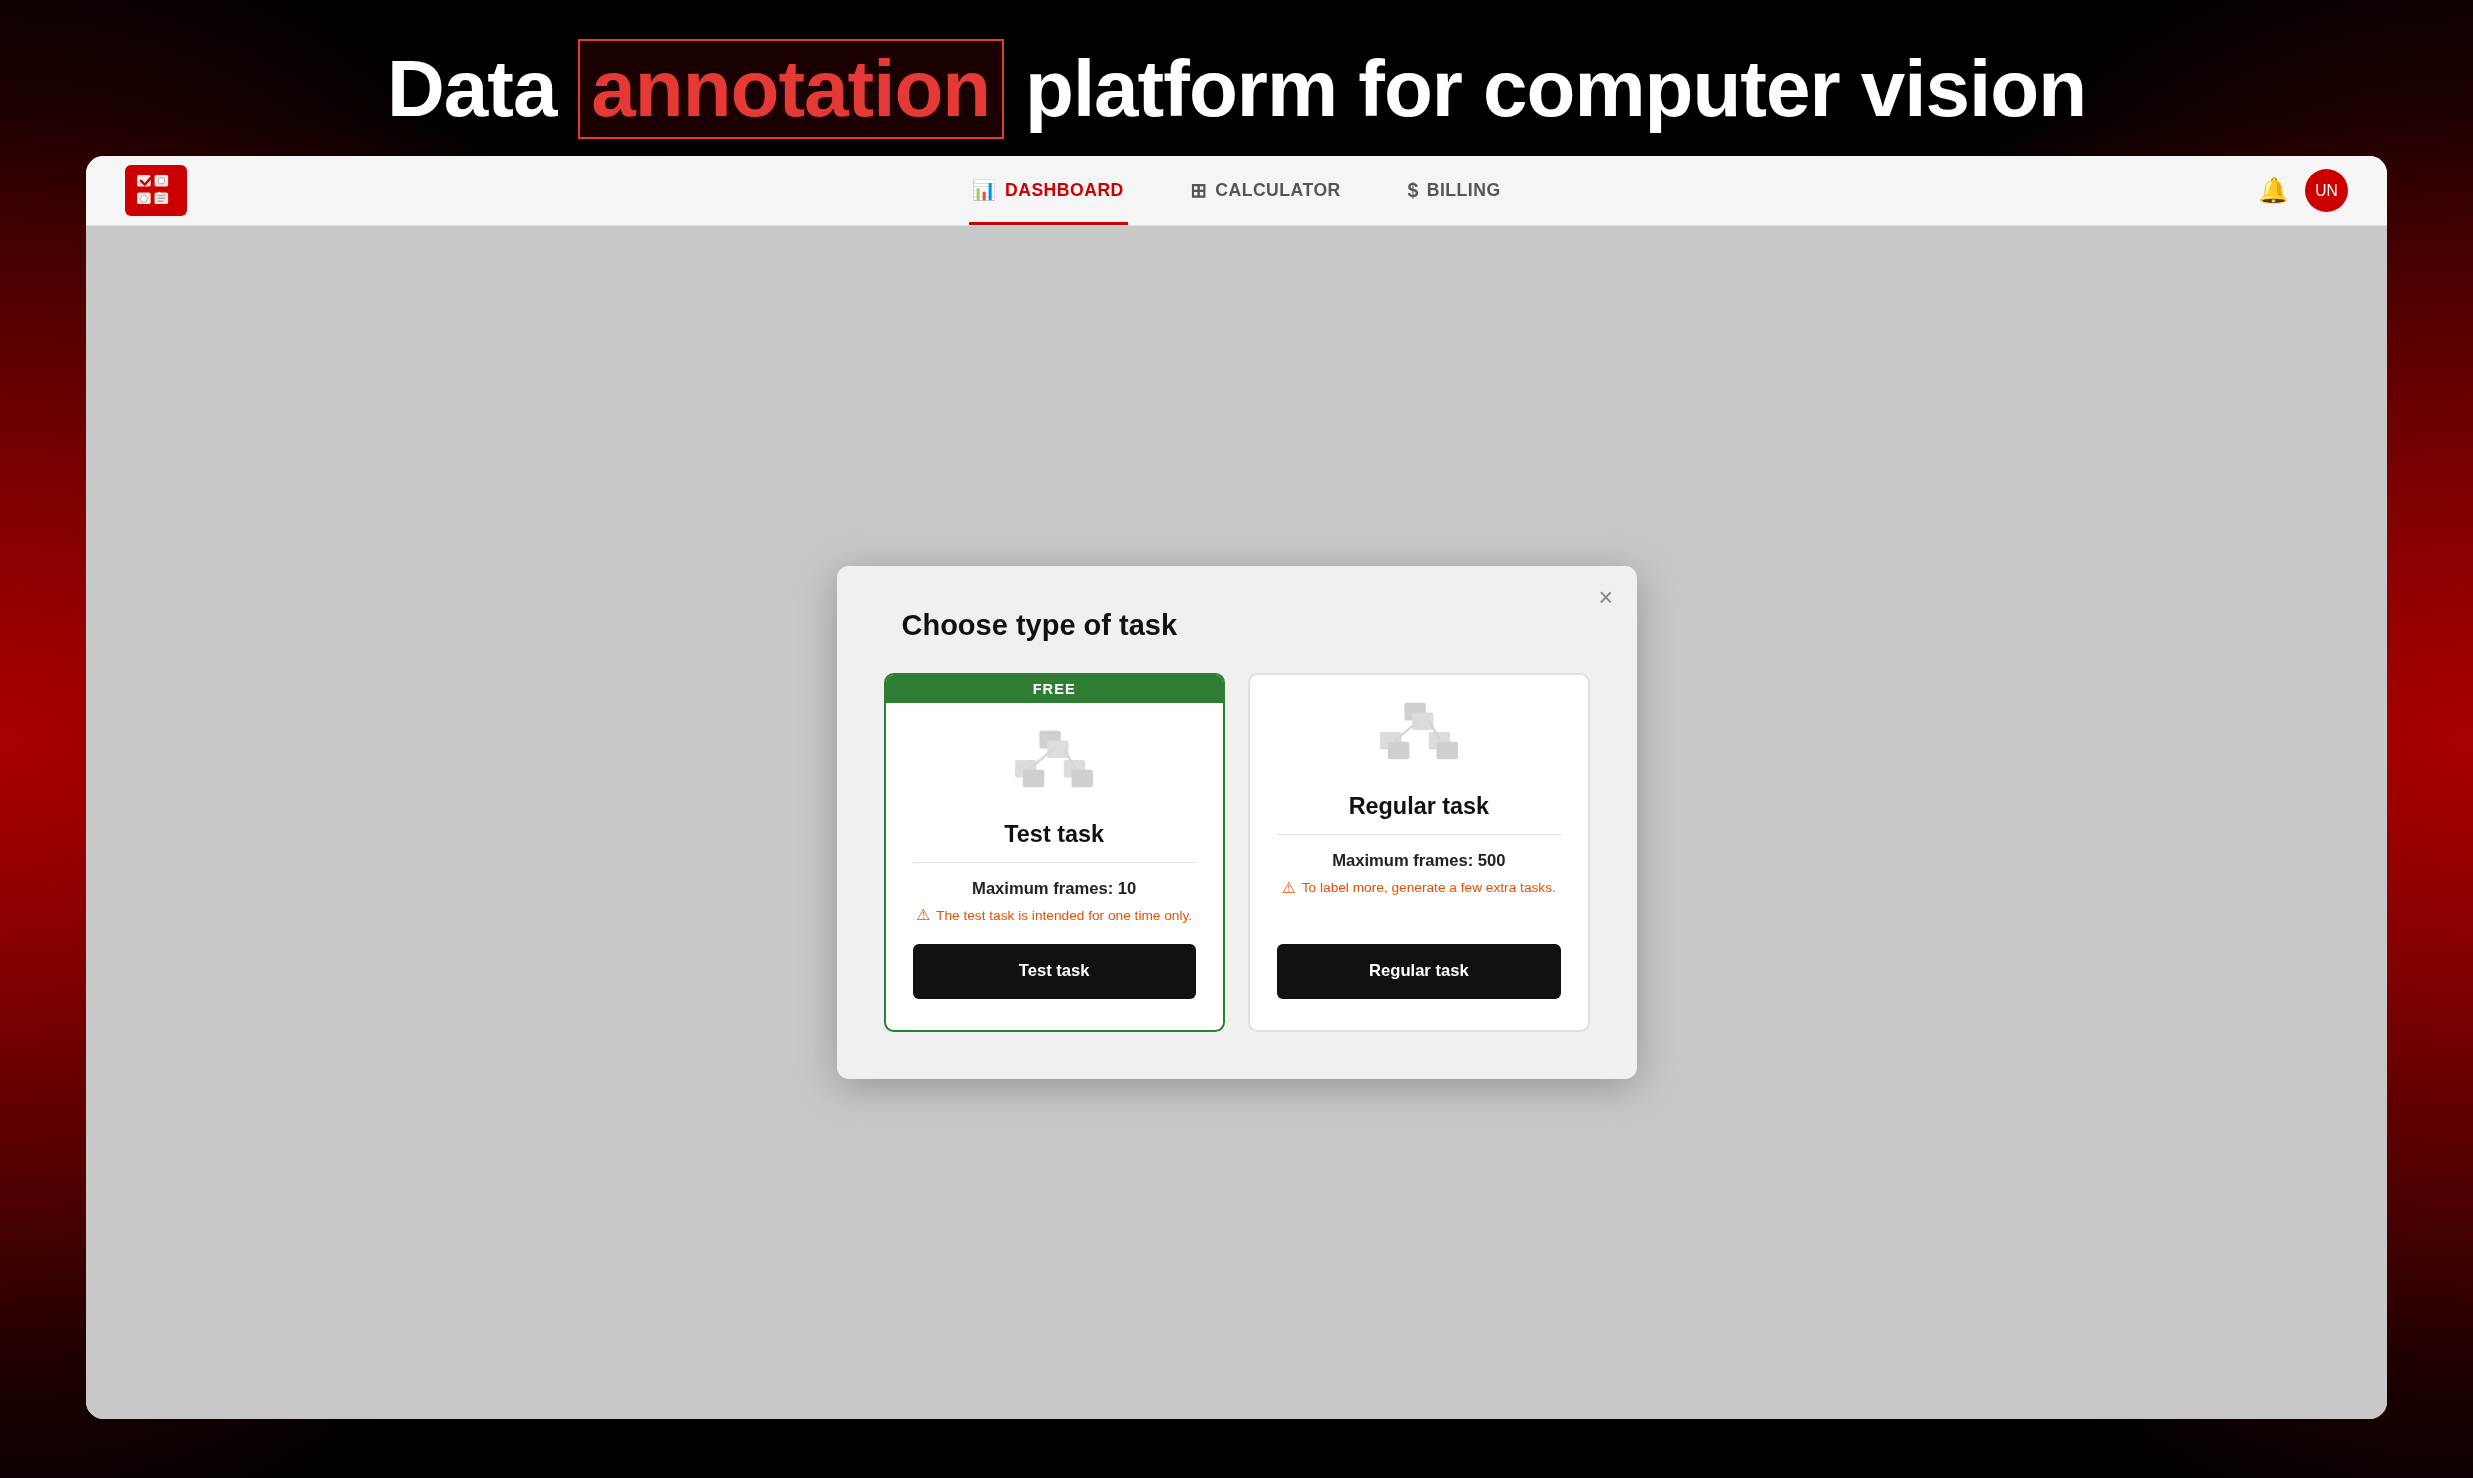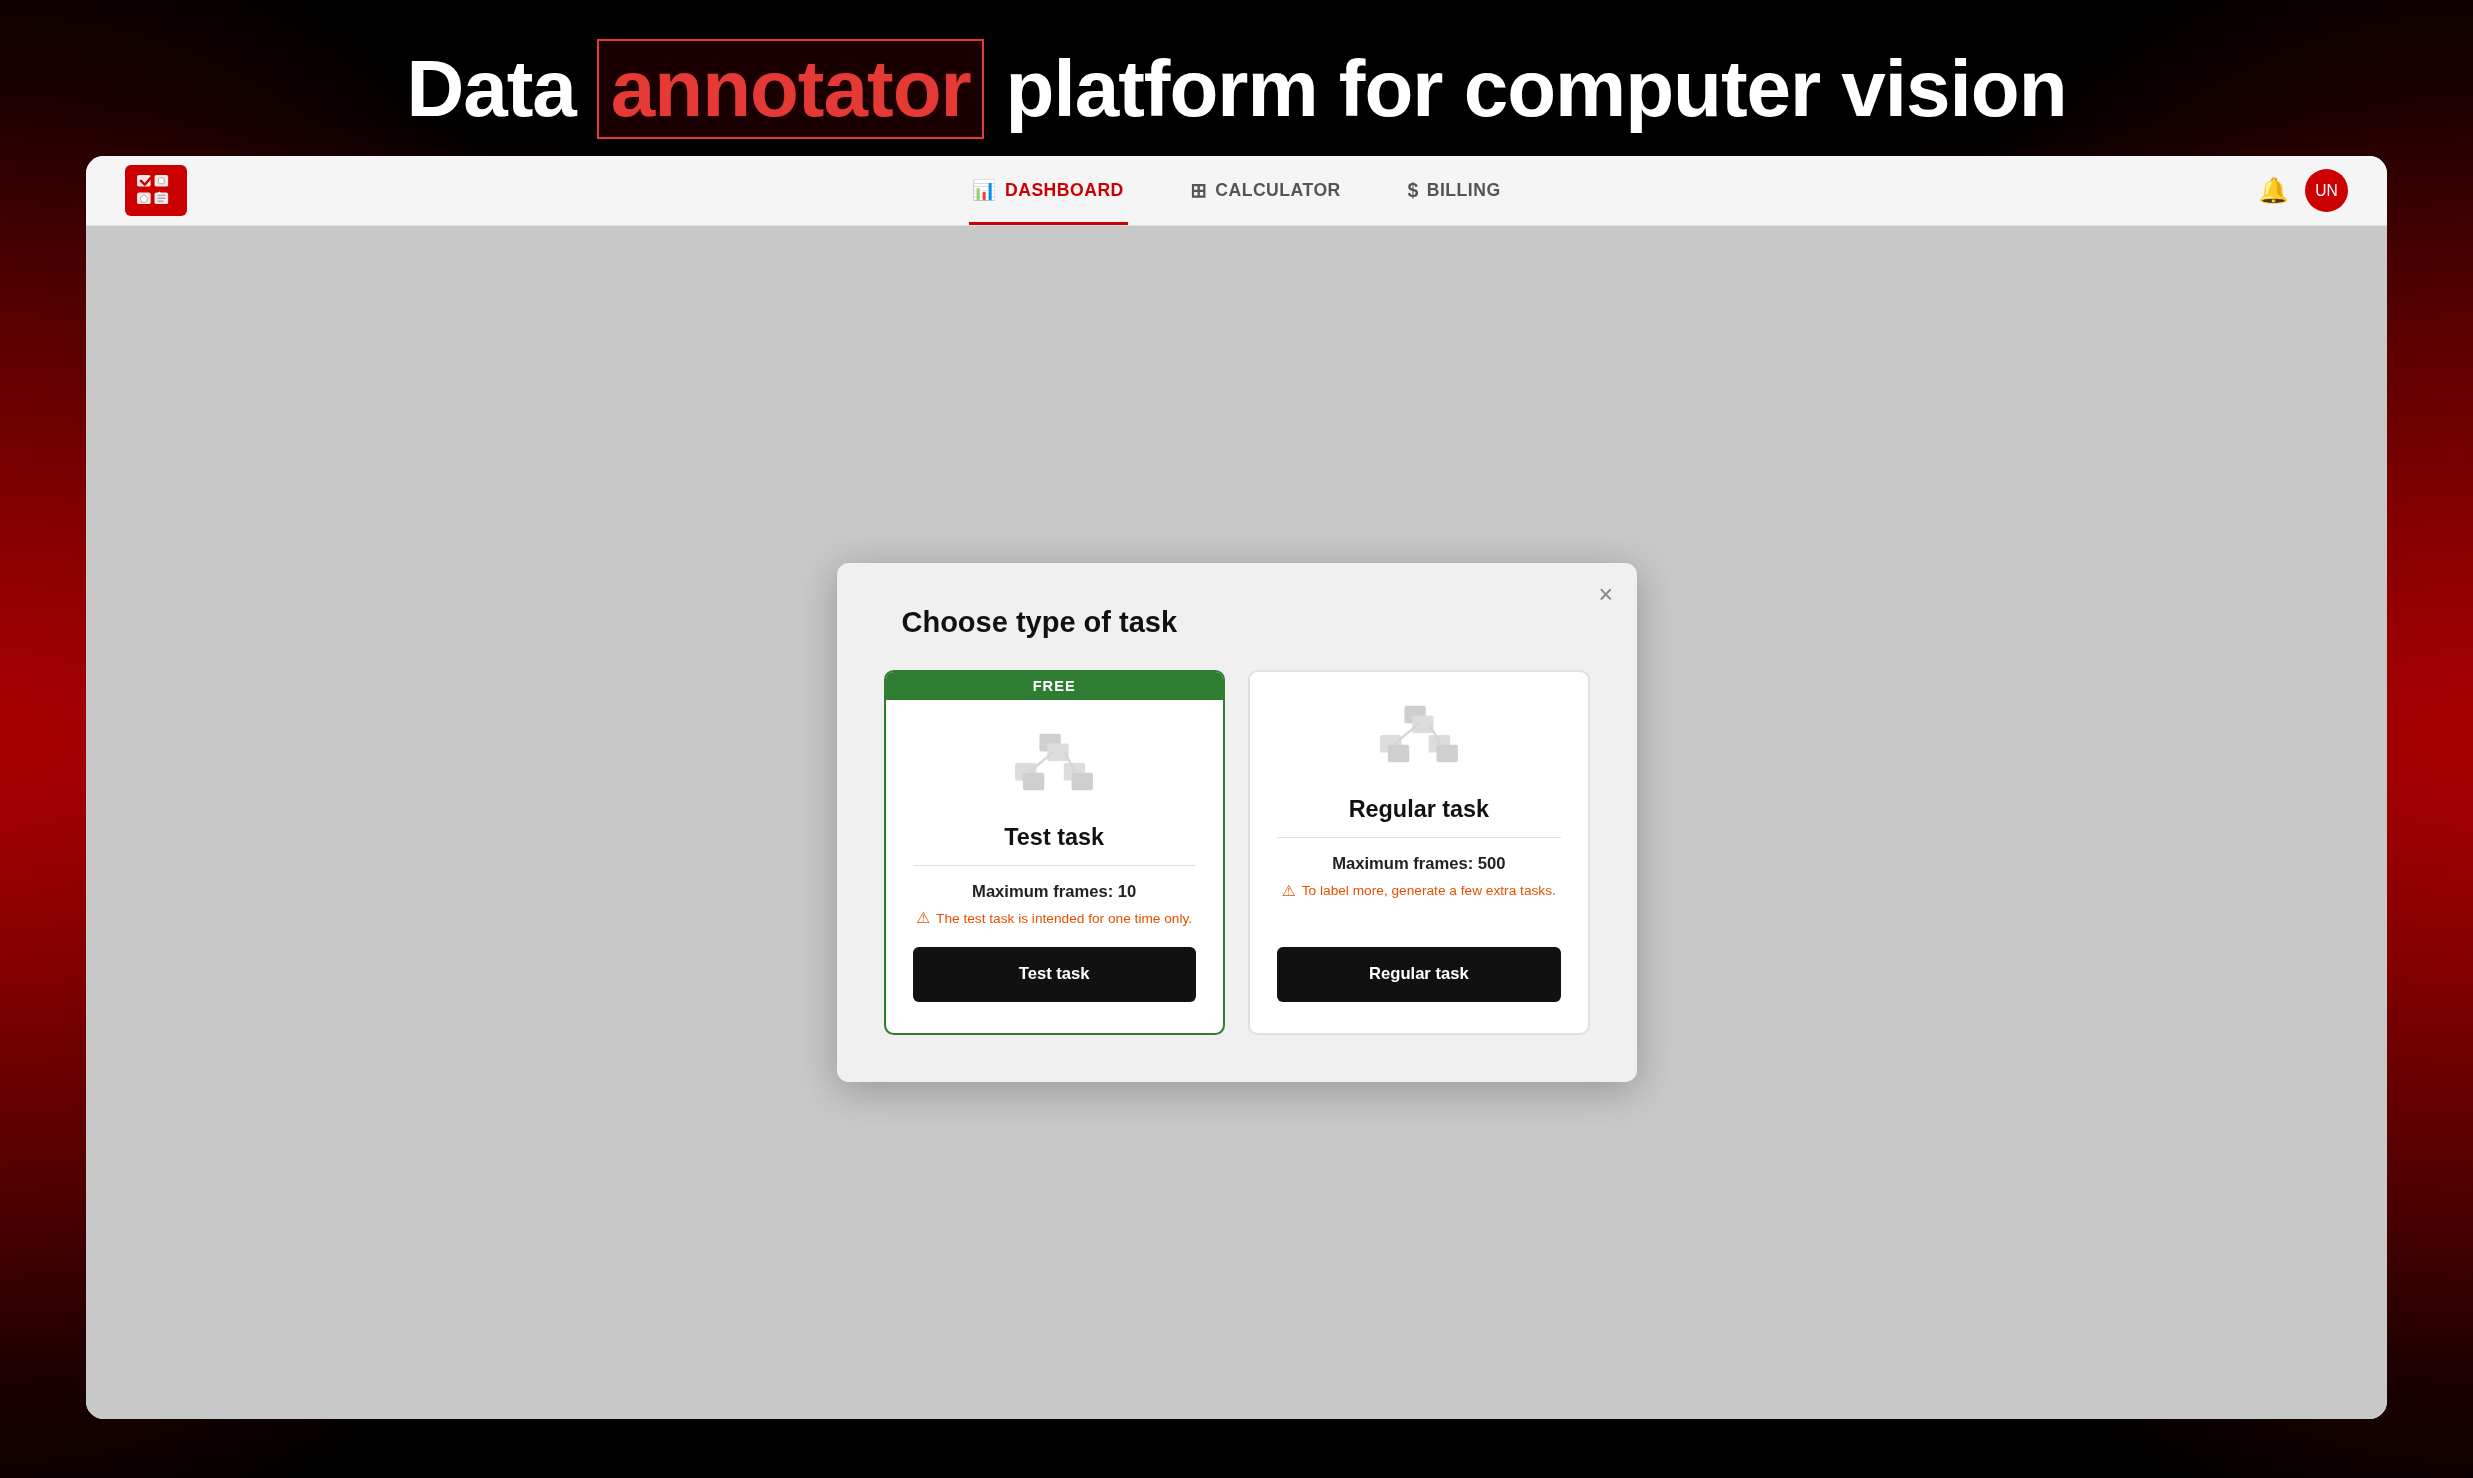--- a/index.html
+++ b/index.html
@@ -218,21 +218,21 @@
       background: #2e7d32;
       color: #fff;
       text-align: center;
       font-size: 14.6px;
       font-weight: 700;
       padding: 5.9px;
       letter-spacing: 1px;
     }
 
     .card-body {
-      padding: 27px 27px 31px;
+      padding: 21px 27px 31px;
       display: flex;
       flex-direction: column;
       align-items: center;
       flex: 1;
     }
 
     .card-icon {
       width: 88px;
       height: 78px;
       margin-bottom: 19.5px;
@@ -297,21 +297,21 @@
       cursor: pointer;
       margin-top: auto;
     }
   </style>
 </head>
 <body>
 
 <div class="bg-outer"></div>
 
 <div class="headline">
-  <span>Data </span><span class="highlight">annotator</span><span> platform for computer vision</span>
+  <span>Data </span><span class="highlight">annotation</span><span> platform for computer vision</span>
 </div>
 
 <div class="browser">
 
   <nav class="navbar">
     <div class="logo">
       <div class="logo-icon">
         <svg viewBox="0 0 44 36" fill="none" xmlns="http://www.w3.org/2000/svg">
           <rect x="2" y="2" width="14" height="12" rx="2" fill="white" opacity="0.9"></rect>
           <polyline points="6,8 10,12 16,5" stroke="#cc0000" stroke-width="2.5" fill="none" stroke-linecap="round" stroke-linejoin="round"></polyline>

